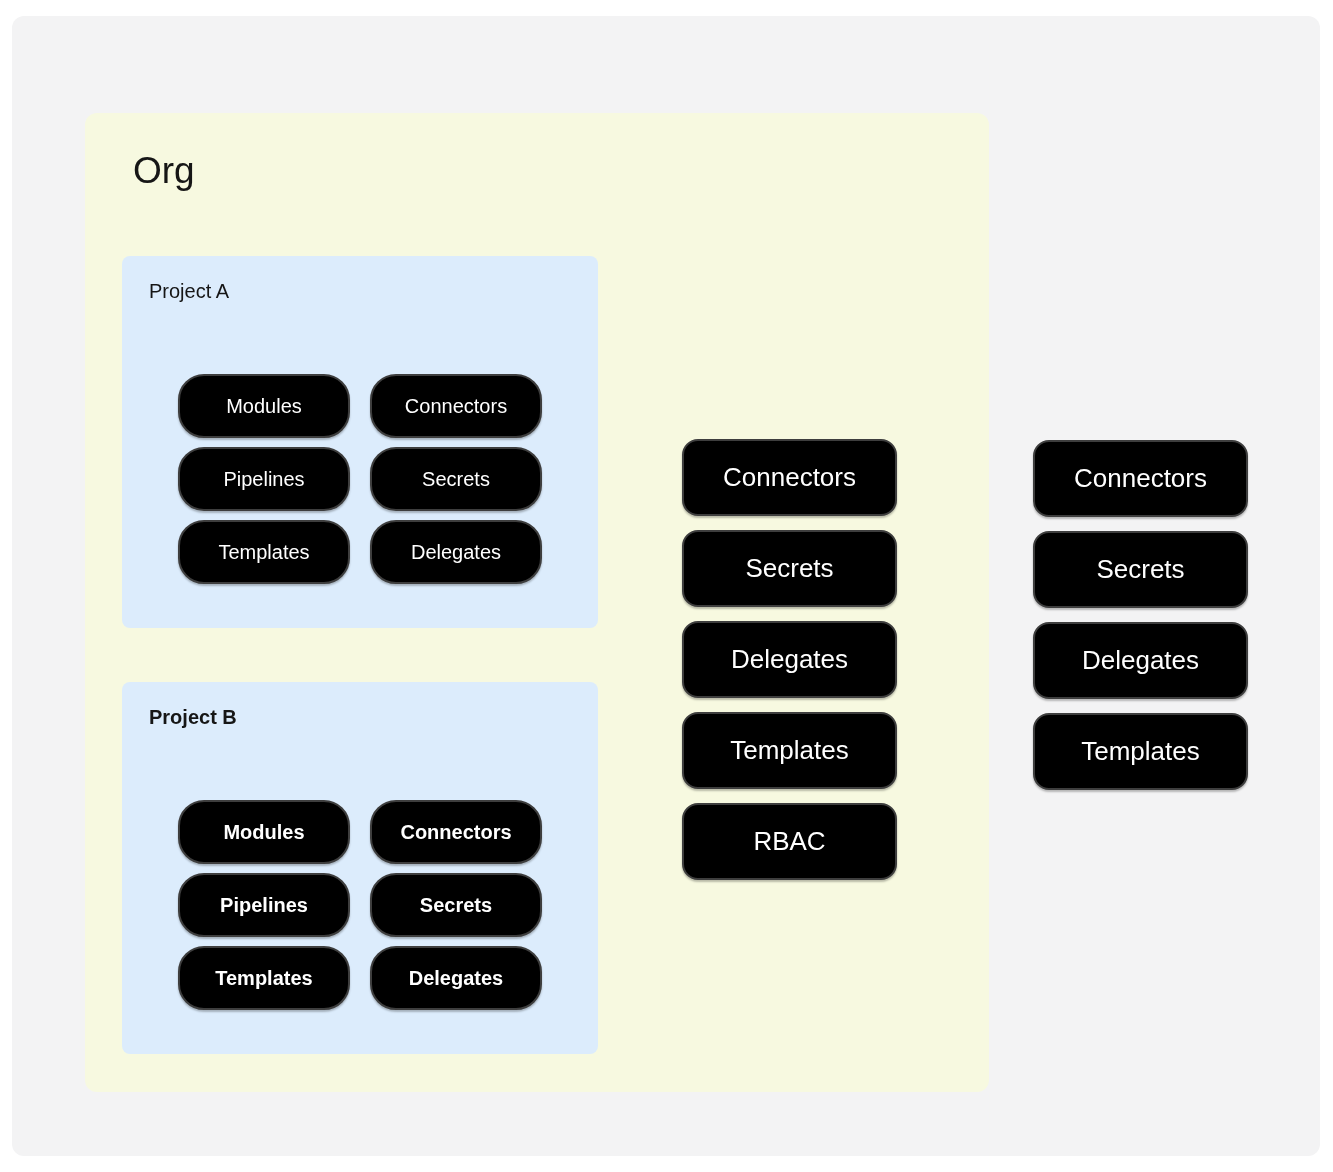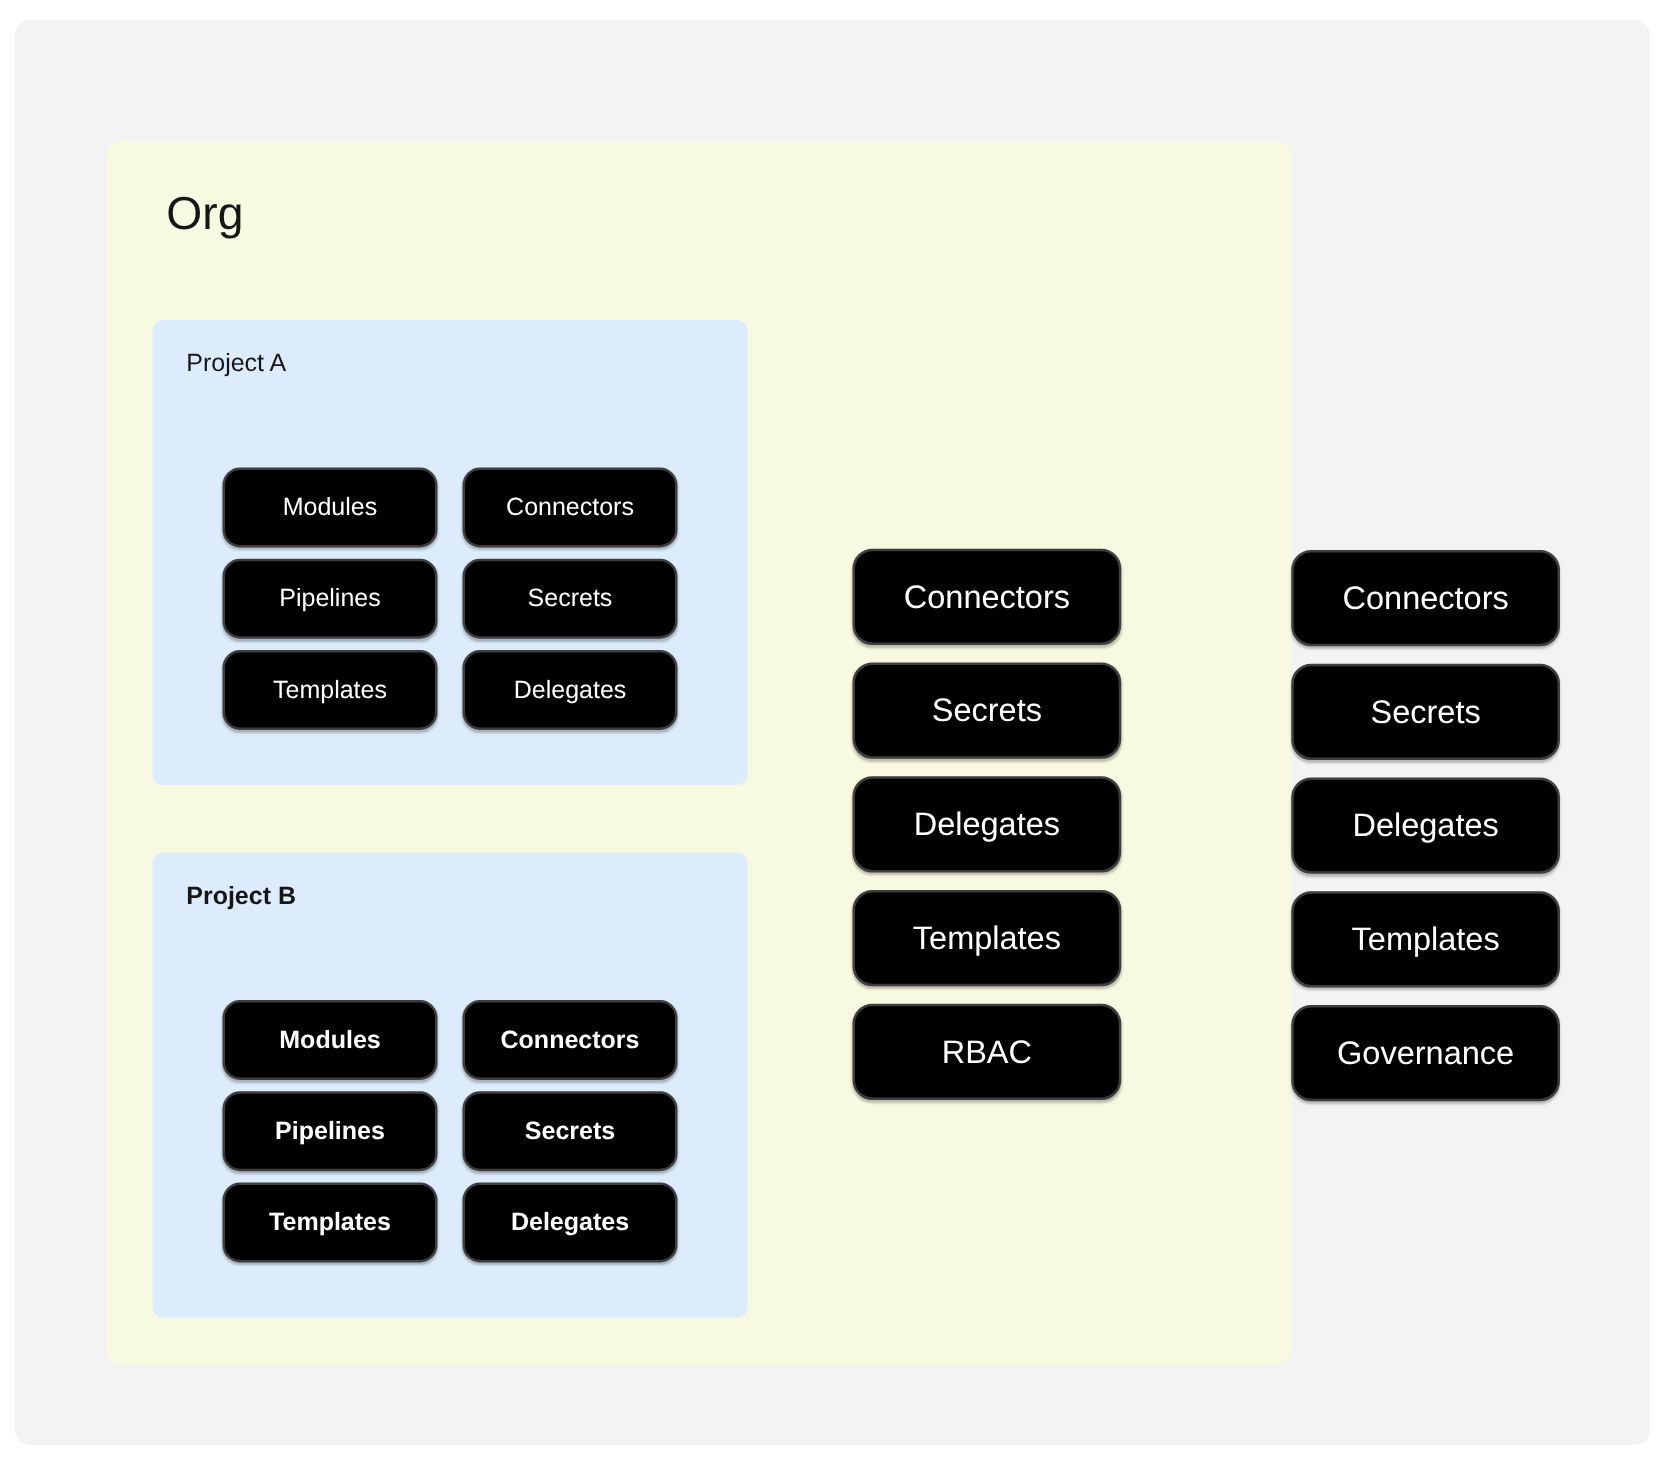--- a/index.html
+++ b/index.html
@@ -28,21 +28,20 @@
   .account-title {
     left: 43px; top: 24px;
     font-size: 40px;
   }
   .org {
     position: absolute;
     left: 73px; top: 97px;   
     width: 904px; height: 979px;
     background: var(--org-bg, #f7f9e0);
     border-radius: 12px;
-    padding-left: 44px;
   }
   .org-title {
     left: 48px; top: 38px;
     font-size: 37px;
   }
   .project {
     position: absolute;
     left: 37px;              
     width: 476px; height: 372px;
     background: var(--project-bg, #dcecfc);
@@ -60,21 +59,21 @@
     left: 56px; top: 118px;
     display: grid;
     grid-template-columns: 172px 172px;
     grid-auto-rows: 64px;
     column-gap: 20px;
     row-gap: 9px;
   }
   .project-btn {
     background: var(--node-bg, #000000);
     border: 2px solid var(--node-border, #3e3e3e);
-    border-radius: 14px;
+    border-radius: 26px;
     color: var(--node-text, #ffffff);
     font-size: 20px;
     display: flex;
     align-items: center;
     justify-content: center;
     box-sizing: border-box;
     box-shadow: 0 2px 2px rgba(0,0,0,0.25);
   }
   .pill-column {
     position: absolute;
@@ -142,15 +141,14 @@
         <div class="big-btn">Templates</div>
         <div class="big-btn">RBAC</div>
       </div>
   </div>
 
   <div class="pill-column account-column">
       <div class="big-btn">Connectors</div>
       <div class="big-btn">Secrets</div>
       <div class="big-btn">Delegates</div>
       <div class="big-btn">Templates</div>
-      <div class="big-btn">Governance</div>
     </div>
 </div>
 
 </body></html>

